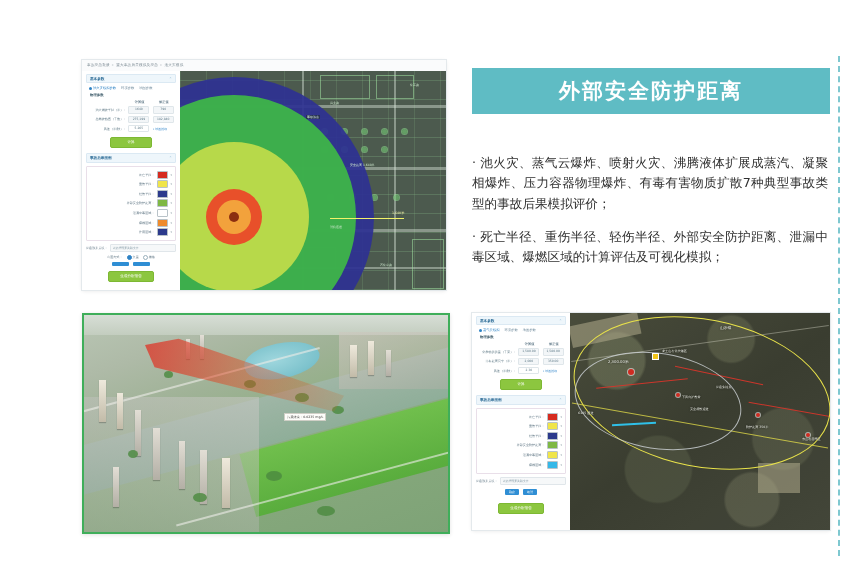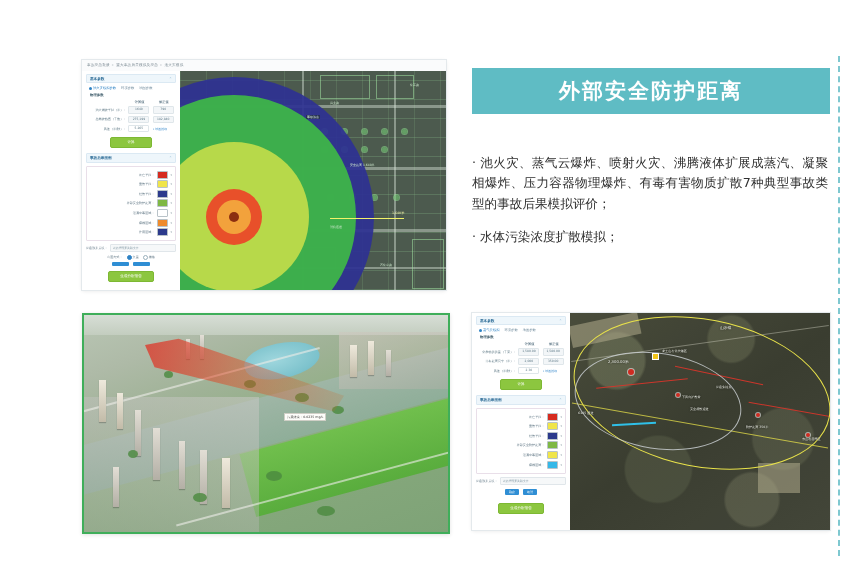--- a/index.html
+++ b/index.html
@@ -334,21 +334,21 @@
       <div class="cad-tag" style="left:150px;top:154px;">消防通道</div>
       <div class="cad-tag" style="left:200px;top:192px;">石化中路</div>
     </div>
   </div>
 
   <div id="banner">
     <span>外部安全防护距离</span>
   </div>
   <div id="bullets">
     <p class="bl">· 池火灾、蒸气云爆炸、喷射火灾、沸腾液体扩展成蒸汽、凝聚相爆炸、压力容器物理爆炸、有毒有害物质扩散7种典型事故类型的事故后果模拟评价；</p>
-    <p class="bl">· 水体污染浓度扩散模拟；</p>
+    <p class="bl">· 死亡半径、重伤半径、轻伤半径、外部安全防护距离、泄漏中毒区域、爆燃区域的计算评估及可视化模拟；</p>
   </div>
 
   <div class="shot" id="shot-aerial">
     <div class="aer">
       <div class="aer-base"></div>
       <div class="aer-sky"></div>
       <div class="aer-river"></div>
       <div class="aer-lawn"></div>
       <div class="aer-lake"></div>
       <div class="aer-urban"></div>

